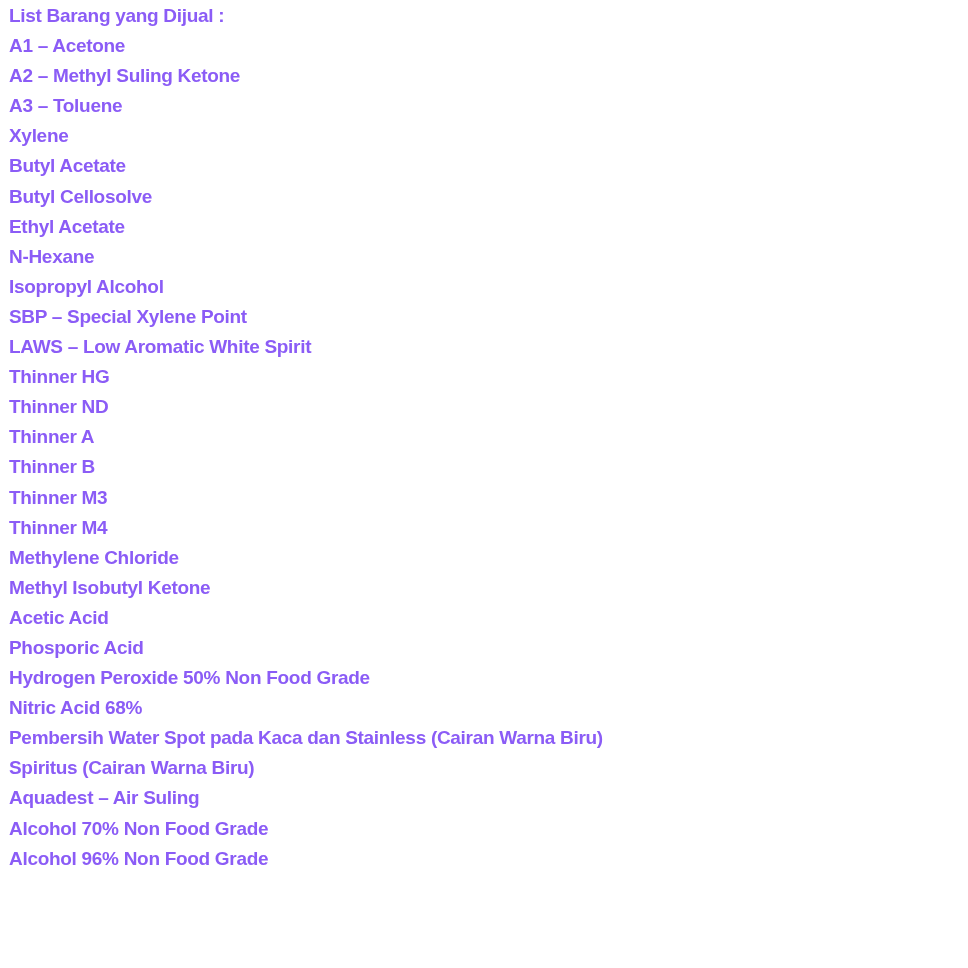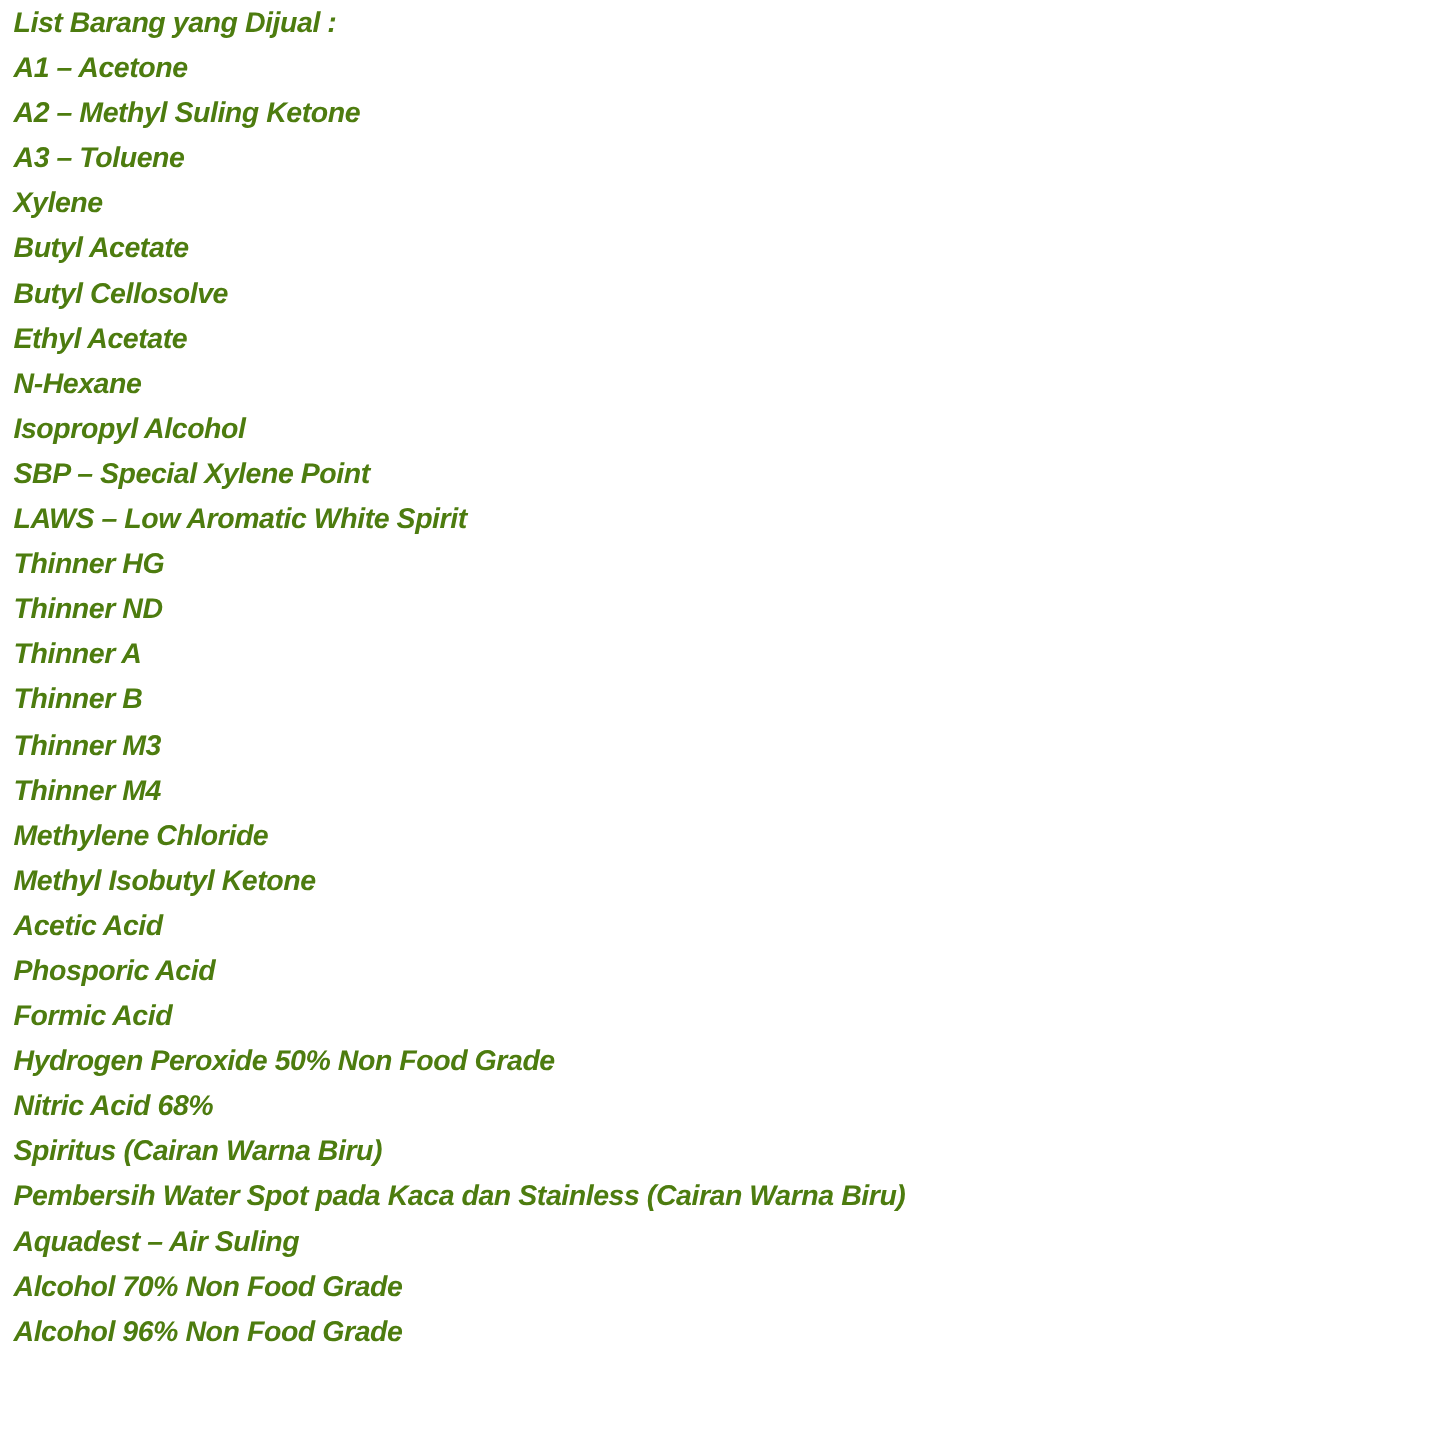--- a/index.html
+++ b/index.html
@@ -20,22 +20,21 @@
     background: #ffffff;
     box-sizing: border-box;
     padding: 1px 8px 0 9px;
   }
   .line {
     font-size: 19px;
     font-weight: 700;
     line-height: 30.1px;
     letter-spacing: -0.3px;
     white-space: nowrap;
-    color: #4d7c0f;
-    font-style: italic;
+    color: #8b5cf6;
   }
 </style>
 </head>
 <body>
 
 <div class="page">
   <div class="line">List Barang yang Dijual :</div>
   <div id="list-body">
       <div class="line">A1 – Acetone</div>
       <div class="line">A2 – Methyl Suling Ketone</div>
@@ -51,22 +50,21 @@
       <div class="line">Thinner HG</div>
       <div class="line">Thinner ND</div>
       <div class="line">Thinner A</div>
       <div class="line">Thinner B</div>
       <div class="line">Thinner M3</div>
       <div class="line">Thinner M4</div>
       <div class="line">Methylene Chloride</div>
       <div class="line">Methyl Isobutyl Ketone</div>
       <div class="line">Acetic Acid</div>
       <div class="line">Phosporic Acid</div>
-      <div class="line">Formic Acid</div>
       <div class="line">Hydrogen Peroxide 50% Non Food Grade</div>
       <div class="line">Nitric Acid 68%</div>
+      <div class="line">Pembersih Water Spot pada Kaca dan Stainless (Cairan Warna Biru)</div>
       <div class="line">Spiritus (Cairan Warna Biru)</div>
-      <div class="line">Pembersih Water Spot pada Kaca dan Stainless (Cairan Warna Biru)</div>
       <div class="line">Aquadest – Air Suling</div>
       <div class="line">Alcohol 70% Non Food Grade</div>
       <div class="line">Alcohol 96% Non Food Grade</div>
     </div>
 </div>
 
 </body></html>

